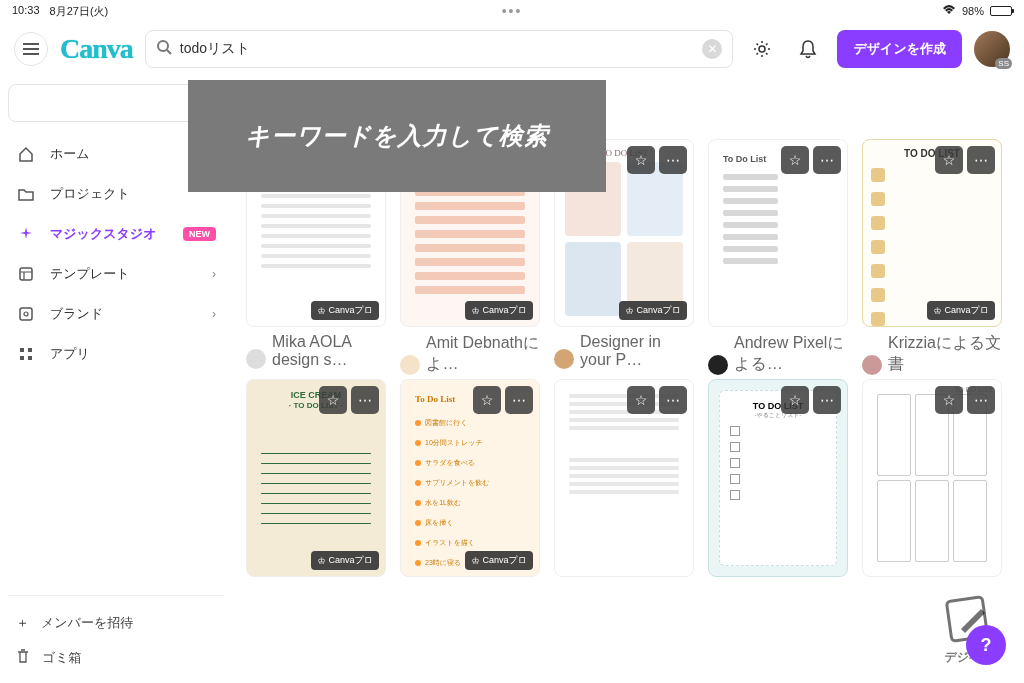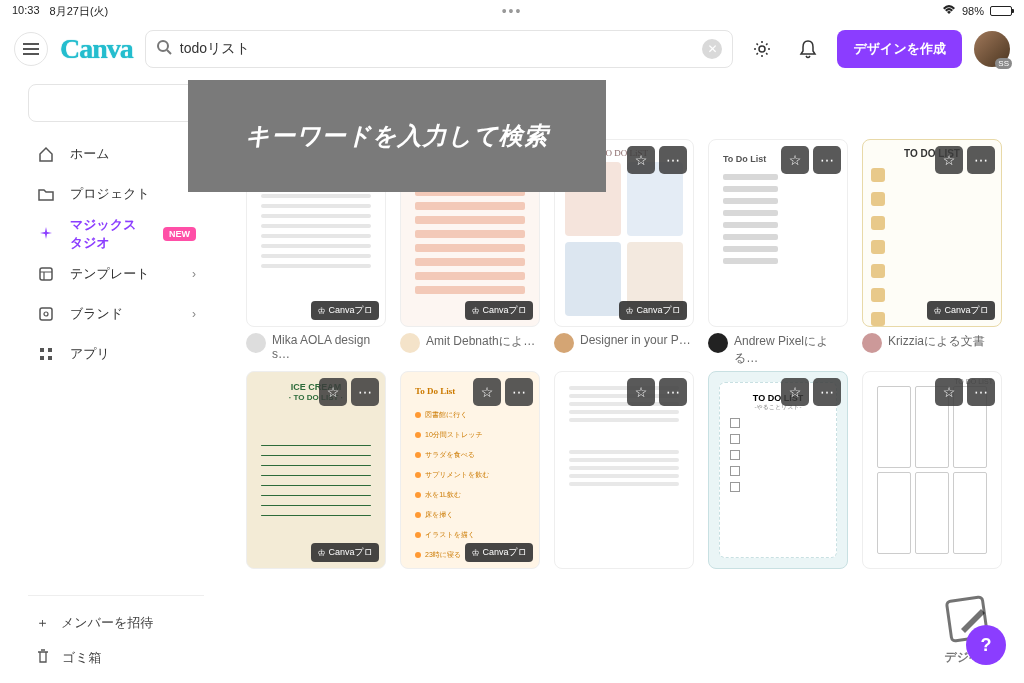--- a/index.html
+++ b/index.html
@@ -21,21 +21,21 @@
 .search { flex: 1; height: 38px; background: #fff; border:1px solid #e4e4e4; border-radius: 8px; display:flex; align-items:center; padding:0 10px; gap:8px; }
 .search input { flex:1; border:none; outline:none; font-size:14px; color:#333; }
 .clear-btn { width:20px; height:20px; border-radius:50%; background:#d9d9d9; color:#fff; display:flex; align-items:center; justify-content:center; font-size:12px; }
 .icon-btn { width:34px; height:34px; display:flex; align-items:center; justify-content:center; color:#333; }
 .create-btn { background:#8b3dff; color:#fff; border:none; border-radius:8px; height:38px; padding:0 16px; font-size:13px; font-weight:600; }
 .avatar { width:36px; height:36px; border-radius:50%; background:linear-gradient(135deg,#a0785a,#4a3520); position:relative; }
 .avatar-badge { position:absolute; bottom:-2px; right:-2px; background:#8a8a8a; color:#fff; font-size:8px; padding:1px 3px; border-radius:6px; }
 
 
 .layout { display:flex; height: calc(683px - 76px); }
-.sidebar { width: 232px; padding: 8px 28px; display:flex; flex-direction:column; }
+.sidebar { width: 232px; padding: 8px 8px; display:flex; flex-direction:column; }
 .sidebar-search { height:38px; border:1px solid #e4e4e4; border-radius:8px; margin-bottom:12px; }
 .navlist { flex:1; }
 .nav-item { display:flex; align-items:center; height:40px; padding:0 8px; gap:14px; font-size:13px; color:#333; border-radius:6px; }
 .nav-item.active { color:#8b3dff; font-weight:600; }
 .nav-icon { width:20px; display:flex; justify-content:center; color: inherit; }
 .nav-label { flex:1; }
 .chevron { color:#888; font-size:12px; }
 .badge-new { background:#ff4fa7; color:#fff; font-size:9px; font-weight:700; padding:2px 6px; border-radius:4px; }
 .side-divider { height:1px; background:#eee; margin:6px 0 10px; }
 .side-foot-item { display:flex; align-items:center; gap:12px; padding:8px; font-size:13px; color:#444; }
@@ -45,21 +45,21 @@
 .section-title { font-size:18px; font-weight:600; color:#333; }
 .section-sub { font-size:12px; color:#666; margin-top:2px; }
 .view-all { color:#8b3dff; font-size:12px; font-weight:600; }
 
 .grid { display:flex; gap:14px; margin-top:14px; flex-wrap:wrap; }
 .card { width: 140px; }
 .thumb { width:140px; height:188px; border-radius:8px; position:relative; overflow:hidden; border:1px solid #eee; background:#fff; }
 .thumb-controls { position:absolute; top:6px; right:6px; display:flex; gap:4px; }
 .ctrl { width:28px; height:28px; border-radius:5px; background:rgba(60,60,60,.85); color:#fff; display:flex; align-items:center; justify-content:center; font-size:14px; }
 .pro-badge { position:absolute; bottom:6px; right:6px; background:rgba(50,50,50,.9); color:#fff; font-size:9px; padding:3px 6px; border-radius:4px; display:flex; align-items:center; gap:3px;}
-.author { display:flex; align-items:flex-start; gap:6px; margin-top:6px; font-size:12px; color:#666; }
+.author { display:flex; align-items:flex-end; gap:6px; margin-top:6px; font-size:16px; color:#666; }
 .author-ava { width:20px; height:20px; border-radius:50%; background:#ddd; flex-shrink:0; }
 
 
 .th-lines { position:absolute; inset:14px; display:flex; flex-direction:column; gap:6px; }
 .th-title { font-size:9px; font-weight:600; color:#555; margin-bottom:4px; text-align:center;}
 .th-line { height:4px; background:#e8e8e8; border-radius:2px; }
 .th1 .th-line{background:#e6e6e6;}
 .th2 { background:#fdf6f2;} .th2 .th-line{ background:#f3c9b8; height:8px;}
 .th3 { background:linear-gradient(#fff,#fff);}
 .th3 .grid4{position:absolute;inset:22px 10px 10px;display:grid;grid-template-columns:1fr 1fr;gap:6px;}

